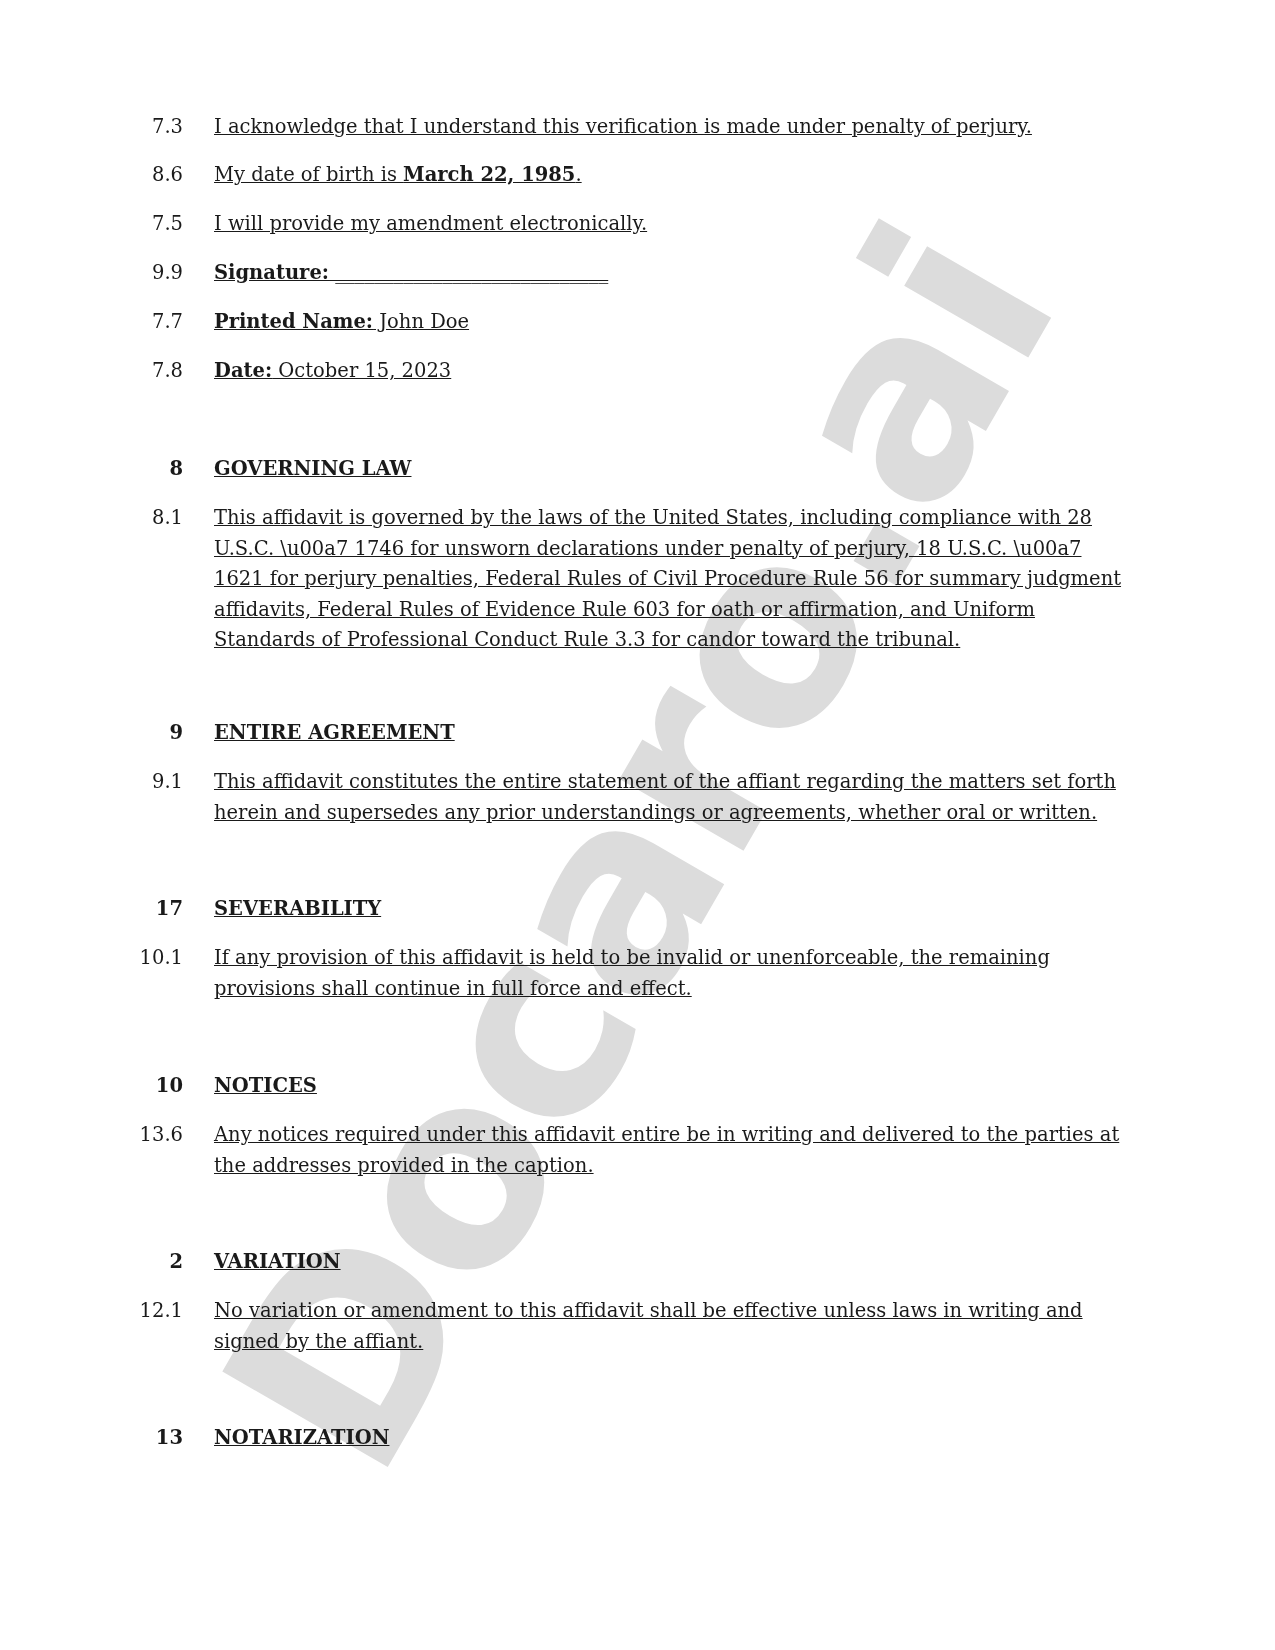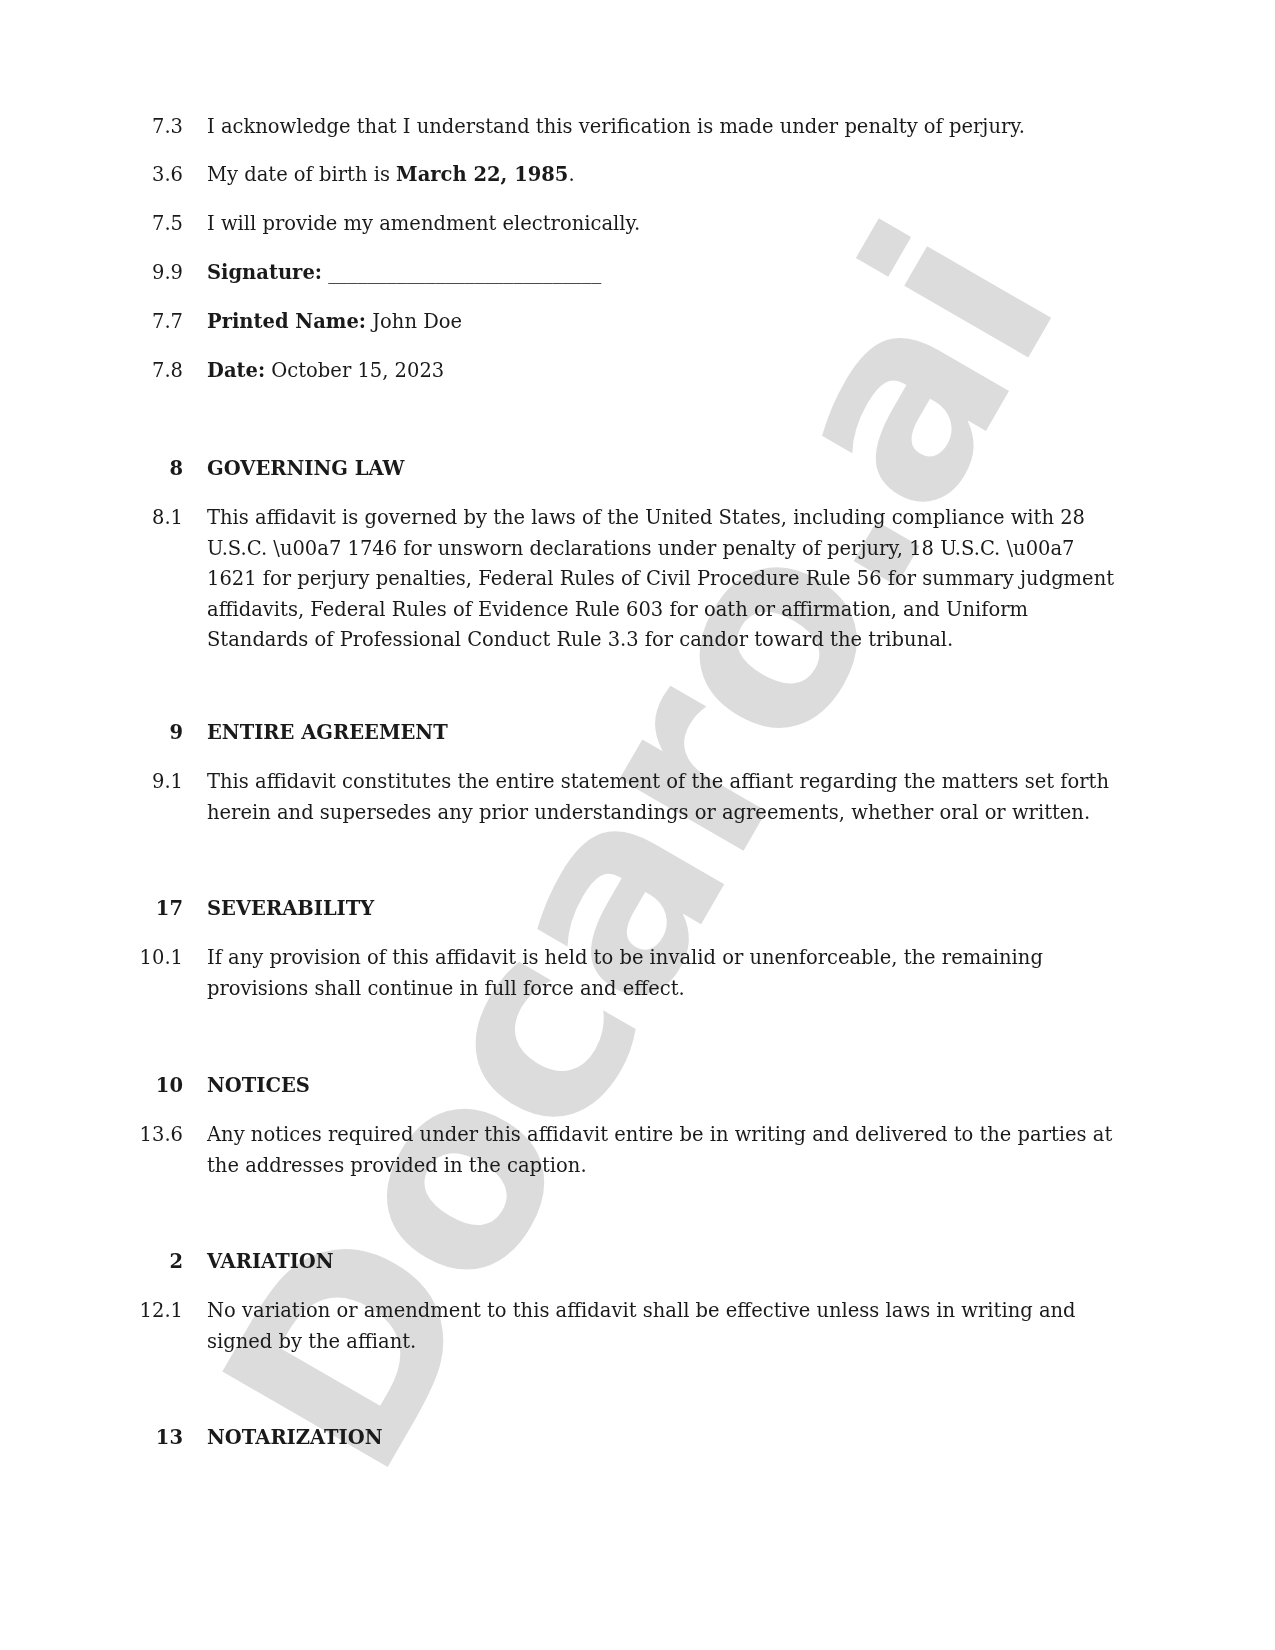--- a/index.html
+++ b/index.html
@@ -6,37 +6,37 @@
   body { width: 1275px; height: 1650px; position: relative; overflow: hidden;
          font-family: "DejaVu Serif", "Liberation Serif", serif; color: #1a1a1a; }
   .watermark { position: absolute; left: 640px; top: 850px; z-index: 0;
                transform: translate(-50%, -50%) rotate(-60deg);
                font-family: "DejaVu Sans", "Liberation Sans", sans-serif; font-weight: bold;
                font-size: 262px; color: #dcdcdc; white-space: nowrap; letter-spacing: -4px;
                line-height: 1; }
   .content { position: relative; z-index: 1; }
   .row { position: absolute; left: 0; width: 1275px; font-size: 19.5px; line-height: 30.5px; }
   .num { position: absolute; right: 1092px; text-align: center; white-space: nowrap; }
-  .text { position: absolute; left: 207px; width: 918px; }
+  .text { position: absolute; left: 214px; width: 918px; text-decoration: underline; }
   .heading .num, .heading .text { font-weight: bold; }
   b { font-weight: bold; }
 </style>
 </head>
 <body>
 
 <div class="watermark">Docaro.ai</div>
 
 <div class="content">
 
   <div class="row" style="top:112px">
     <span class="num">7.3</span>
     <span class="text">I acknowledge that I understand this verification is made under penalty of perjury.</span>
   </div>
   <div class="row" style="top:160px">
-    <span class="num">3.6</span>
+    <span class="num">8.6</span>
     <span class="text"><span>My date of birth is </span><b>March 22, 1985</b><span>.</span></span>
   </div>
   <div class="row" style="top:209px">
     <span class="num">7.5</span>
     <span class="text">I will provide my amendment electronically.</span>
   </div>
   <div class="row" style="top:258px">
     <span class="num">9.9</span>
     <span class="text"><b>Signature:</b><span> ____________________________</span></span>
   </div>

